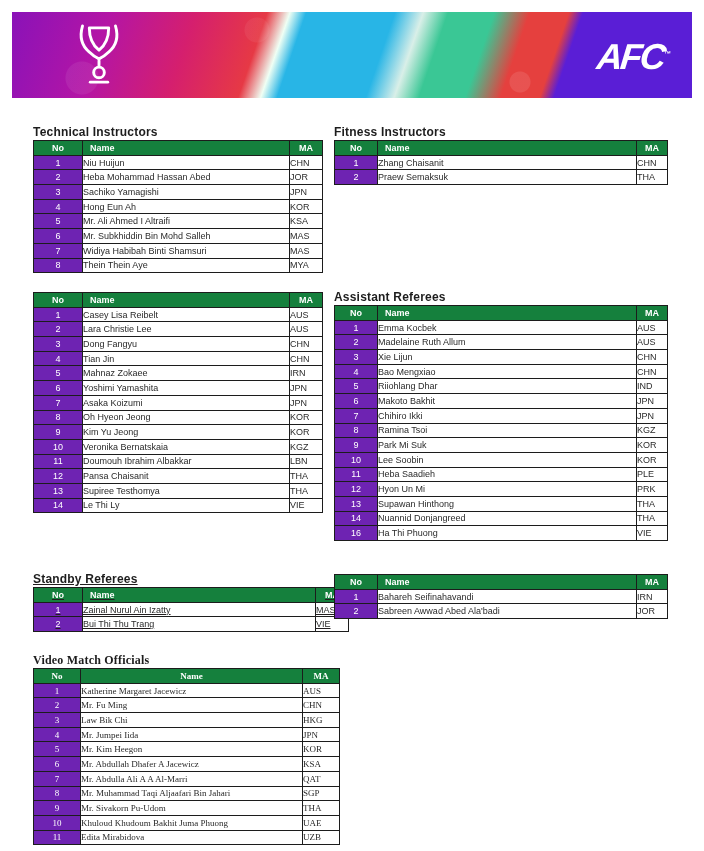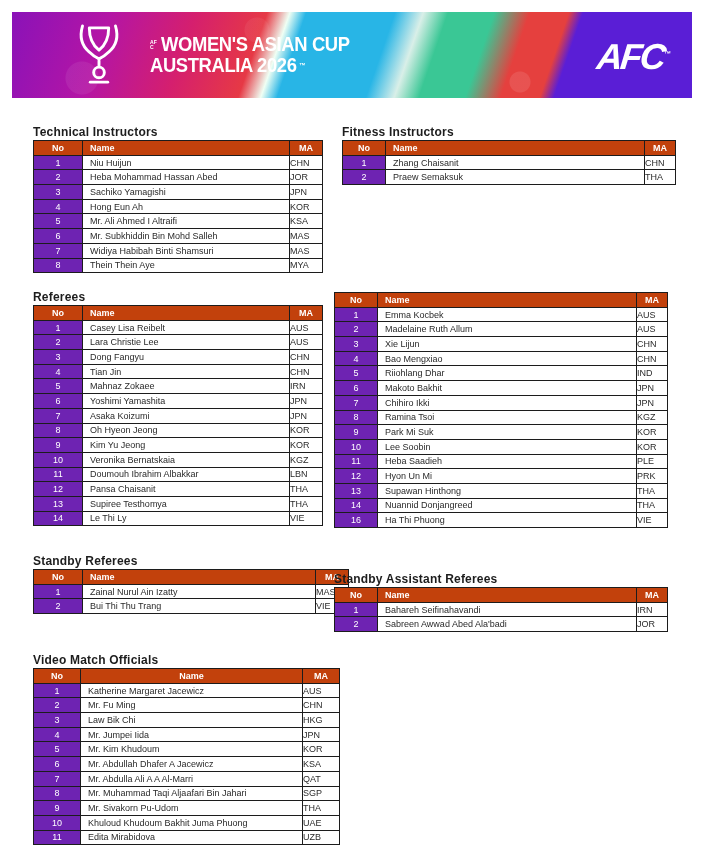--- a/index.html
+++ b/index.html
@@ -31,63 +31,53 @@
   .tm2{font-size:7px;vertical-align:super;line-height:0;letter-spacing:0;}
 
   
   .tblock{position:absolute;}
   .ttitle{font-size:12px;font-weight:bold;color:#1d1d1d;letter-spacing:0.2px;
           height:13px;line-height:11px;white-space:nowrap;}
   table.officials{border-collapse:collapse;table-layout:fixed;width:100%;}
   table.officials th,table.officials td{
     border:1px solid #1c1c1c;height:13.7px;font-size:9px;line-height:10px;
     padding:0;overflow:hidden;white-space:nowrap;}
-  table.officials th{background:#c2410c;color:#ffffff;font-weight:bold;text-align:center;}
+  table.officials th{background:#15803d;color:#ffffff;font-weight:bold;text-align:center;}
   table.officials th.name{text-align:left;padding-left:7px;}
   table.officials.center-name th.name{text-align:center;padding-left:0;}
   table.officials td.no{background:#6E23B2;color:#ffffff;text-align:center;}
-  table.officials td.name{text-align:left;padding-left:7px;color:#2a2a2a;}
+  table.officials td.name{text-align:left;color:#2a2a2a;}
   table.officials td.ma{color:#2a2a2a;}
 
   .pos-t0{left:33px;top:127px;width:290px;}
-  .pos-t1{left:334px;top:127px;width:334px;margin-left:8px;}
+  .pos-t1{left:334px;top:127px;width:334px;}
   .pos-t2{left:33px;top:292px;width:290px;}
   .pos-t3{left:334px;top:292px;width:334px;}
-  .pos-t4{left:33px;top:556px;width:316px;}
+  .pos-t4{left:33px;top:574px;width:316px;text-decoration:underline;}
   .pos-t5{left:334px;top:574px;width:334px;}
-  .pos-t6{left:33px;top:655px;width:307px;}
+  .pos-t6{left:33px;top:655px;width:307px;font-family:Liberation Serif, serif;}
 </style>
 </head>
 <body>
 
 <div class="page">
 
   <div class="banner">
     <div class="trophy">
       <svg viewBox="0 0 64 68" width="62" height="66" aria-hidden="true">
         <g fill="none" stroke="#ffffff" stroke-width="3" stroke-linecap="round" stroke-linejoin="round">
           <path d="M15 4 q-5 17 7 27 q5 5 10 7"></path>
           <path d="M49 4 q5 17 -7 27 q-5 5 -10 7"></path>
           <path d="M22 6 q0 15 10 23 q10 -8 10 -23 z"></path>
           <path d="M32 40 v5"></path>
           <circle cx="32" cy="52" r="5.5"></circle>
           <path d="M23 62 h18"></path>
         </g>
       </svg>
     </div>
-    <div class="btext">
-      <div class="bline">
-        <span class="afc-small">AFC</span>
-        <span>WOMEN'S ASIAN CUP</span>
-      </div>
-      <div class="bline">
-        <span>AUSTRALIA 2026</span>
-          <sup class="tm">™</sup>
-      </div>
-    </div>
     <div class="afc-logo">
       <span>AFC</span><sup class="tm2">™</sup>
     </div>
   </div>
 
   <div class="tblock pos-t0">
     <div class="ttitle">Technical Instructors</div>
     <div>
         <table class="officials">
           <colgroup>
@@ -174,21 +164,20 @@
               <td class="no">2</td>
               <td class="name">Praew Semaksuk</td>
               <td class="ma">THA</td>
             </tr>
           </tbody>
         </table>
       </div>
   </div>
 
   <div class="tblock pos-t2">
-    <div class="ttitle">Referees</div>
     <div>
         <table class="officials">
           <colgroup>
             <col style="width: 49px;">
             <col>
             <col style="width: 33px;">
           </colgroup>
           <thead>
             <tr>
               <th class="no">No</th>
@@ -266,20 +255,21 @@
               <td class="no">14</td>
               <td class="name">Le Thi Ly</td>
               <td class="ma">VIE</td>
             </tr>
           </tbody>
         </table>
       </div>
   </div>
 
   <div class="tblock pos-t3">
+    <div class="ttitle">Assistant Referees</div>
     <div>
         <table class="officials">
           <colgroup>
             <col style="width: 43px;">
             <col>
             <col style="width: 31px;">
           </colgroup>
           <thead>
             <tr>
               <th class="no">No</th>
@@ -394,21 +384,20 @@
               <td class="no">2</td>
               <td class="name">Bui Thi Thu Trang</td>
               <td class="ma">VIE</td>
             </tr>
           </tbody>
         </table>
       </div>
   </div>
 
   <div class="tblock pos-t5">
-    <div class="ttitle">Standby Assistant Referees</div>
     <div>
         <table class="officials">
           <colgroup>
             <col style="width: 43px;">
             <col>
             <col style="width: 31px;">
           </colgroup>
           <thead>
             <tr>
               <th class="no">No</th>
@@ -464,21 +453,21 @@
               <td class="name">Law Bik Chi</td>
               <td class="ma">HKG</td>
             </tr>
             <tr>
               <td class="no">4</td>
               <td class="name">Mr. Jumpei Iida</td>
               <td class="ma">JPN</td>
             </tr>
             <tr>
               <td class="no">5</td>
-              <td class="name">Mr. Kim Khudoum</td>
+              <td class="name">Mr. Kim Heegon</td>
               <td class="ma">KOR</td>
             </tr>
             <tr>
               <td class="no">6</td>
               <td class="name">Mr. Abdullah Dhafer A Jacewicz</td>
               <td class="ma">KSA</td>
             </tr>
             <tr>
               <td class="no">7</td>
               <td class="name">Mr. Abdulla Ali A A Al-Marri</td>

